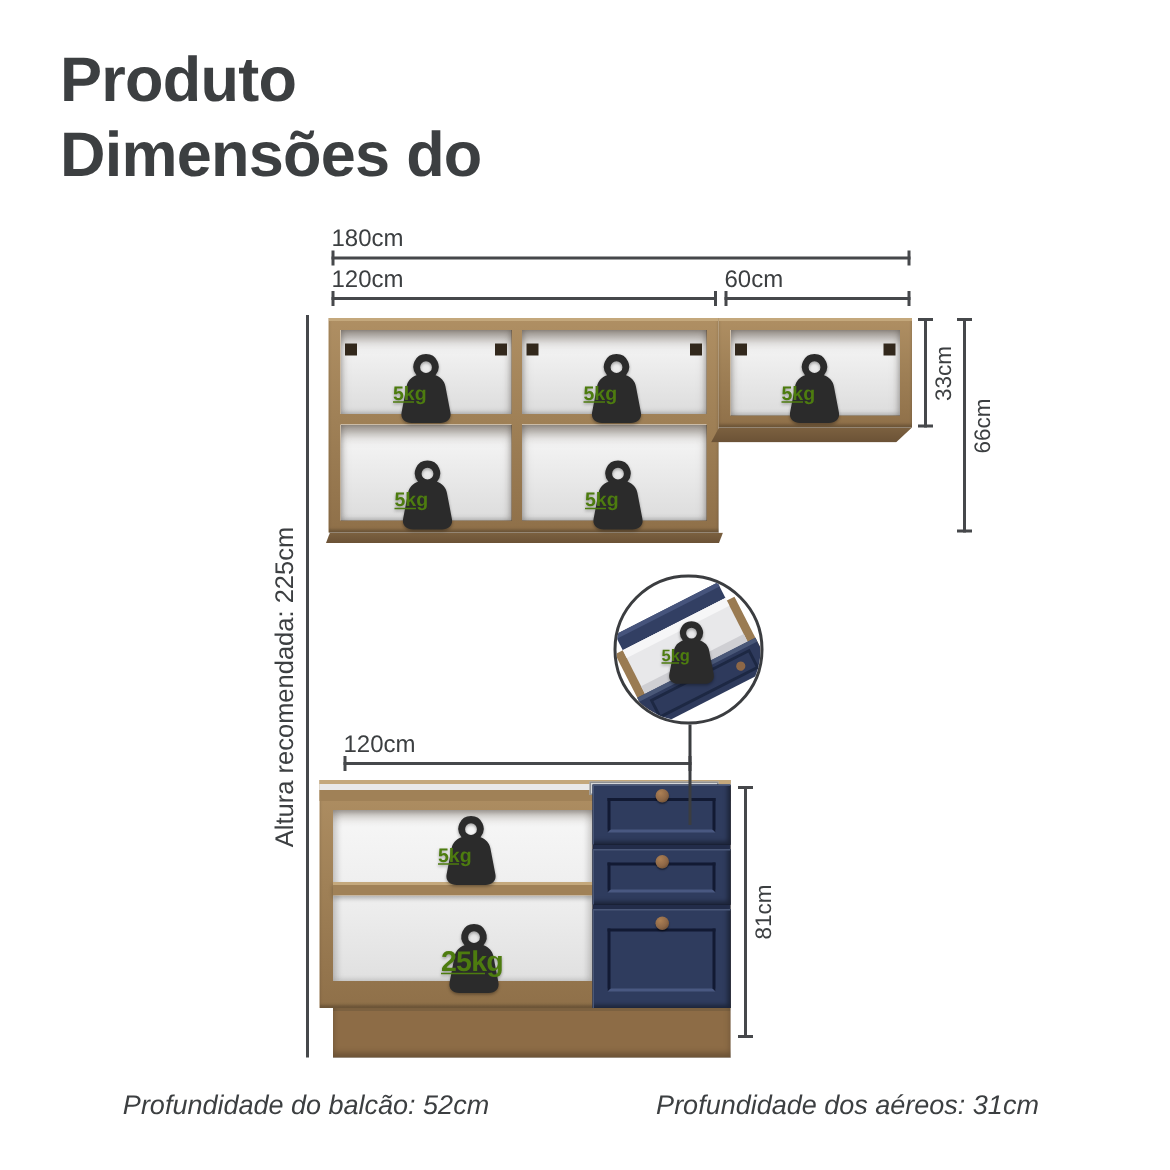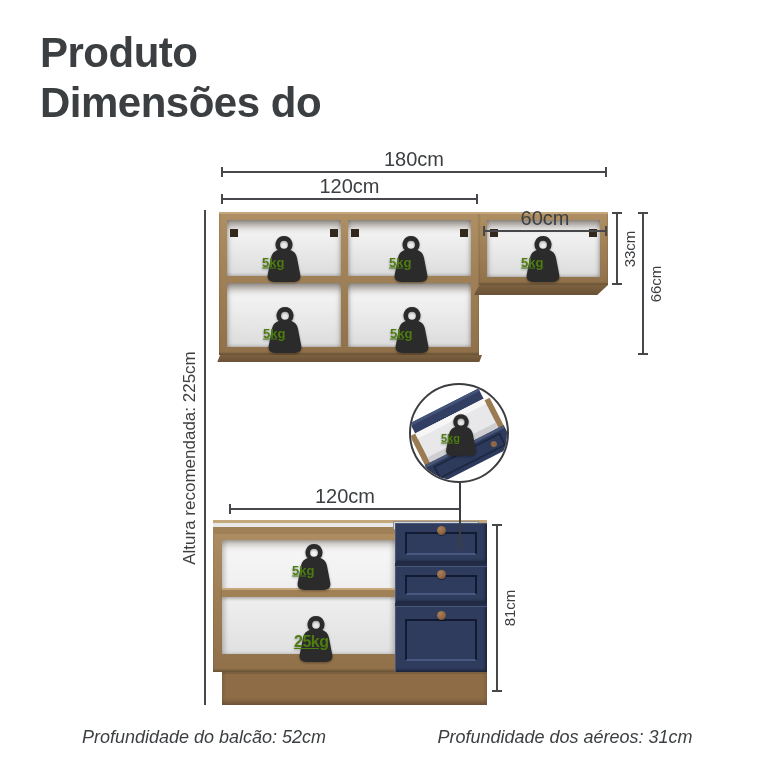--- a/index.html
+++ b/index.html
@@ -5,21 +5,21 @@
   html,body{margin:0;padding:0;background:#fff;}
   #canvas{position:relative;width:780px;height:780px;background:#fff;overflow:hidden;
           font-family:"Liberation Sans",sans-serif;color:var(--text,#3c3f41);}
 
   
   .title{position:absolute;left:40px;top:28px;font-size:42px;line-height:50px;
          font-weight:700;letter-spacing:-.5px;color:var(--text);}
 
   
   .dim-h{position:absolute;z-index:3;}
-  .dim-h-label{display:block;text-align:center;font-size:20px;color:var(--text);
+  .dim-h-label{display:block;text-align:left;font-size:16px;color:var(--text);
                margin-bottom:3px;line-height:17px;}
   .dim-h-line{position:relative;height:2px;background:var(--line);}
   .dim-h-line::before,.dim-h-line::after{content:"";position:absolute;top:-4px;
                width:2px;height:10px;background:var(--line);}
   .dim-h-line::before{left:0;} .dim-h-line::after{right:0;}
 
   .dim-v{position:absolute;z-index:3;}
   .dim-v-line{position:relative;width:2px;height:100%;background:var(--line);}
   .dim-v-line.ticks::before,.dim-v-line.ticks::after{content:"";position:absolute;left:-4px;
                width:10px;height:2px;background:var(--line);}
@@ -39,21 +39,21 @@
   .comp.hinged::before{left:3px;} .comp.hinged::after{right:3px;}
   .flap{position:absolute;background:linear-gradient(180deg,#7c6140,#6b5236);z-index:1;}
 
   
   .weight{position:absolute;width:44px;height:48px;transform:translate(-50%,-50%);z-index:4;
           filter:drop-shadow(0 1px 1px rgba(0,0,0,.35));}
   .weight svg{position:absolute;inset:0;width:100%;height:100%;}
   .w-label{position:absolute;left:0;right:0;top:56%;transform:translateY(-50%);
            text-align:left;color:#4d7c0f;font-weight:700;font-size:13px;line-height:1;text-decoration:underline;}
   .weight.sm{width:40px;height:44px;} .weight.sm .w-label{font-size:11px;}
-  .weight.wide .w-label{font-size:16px;letter-spacing:-.5px;}
+  .weight.wide .w-label{font-size:19px;letter-spacing:-.5px;}
 
   
   .callout-circle{position:absolute;left:409px;top:383px;width:100px;height:100px;border-radius:50%;
           background:#fff;border:2px solid #3b3d40;overflow:hidden;z-index:8;box-sizing:border-box;}
   .callout-line{position:absolute;left:459px;top:483px;width:2px;height:67px;background:#3b3d40;z-index:7;}
 
   
   .top-rim{position:absolute;left:0;top:0;width:100%;height:14px;
            background:linear-gradient(180deg,var(--wood-light) 0 3px,#e9e9e9 3px 7px,var(--wood) 7px 14px);}
   .metal-rim{position:absolute;left:180px;top:1px;width:86px;height:9px;background:var(--metal-rim);
@@ -99,21 +99,21 @@
   </div>
 
   <div class="dim-h" style="left:221px;top:151px;width:386px;">
     <span class="dim-h-label">180cm</span>
     <div class="dim-h-line"></div>
   </div>
   <div class="dim-h" style="left:221px;top:178px;width:257px;">
     <span class="dim-h-label">120cm</span>
     <div class="dim-h-line"></div>
   </div>
-  <div class="dim-h" style="left:483px;top:178px;width:124px;margin-top:32px;">
+  <div class="dim-h" style="left:483px;top:178px;width:124px;">
     <span class="dim-h-label">60cm</span>
     <div class="dim-h-line"></div>
   </div>
 
   <div class="woodbox" style="left:219px;top:212px;width:260px;height:143px;">
     <div class="comp hinged" style="left:8px;top:8px;width:114px;height:56px;"></div>
     <div class="comp hinged" style="left:129px;top:8px;width:123px;height:56px;"></div>
     <div class="comp" style="left:8px;top:71px;width:114px;height:64px;"></div>
     <div class="comp" style="left:129px;top:71px;width:123px;height:64px;"></div>
   </div>

